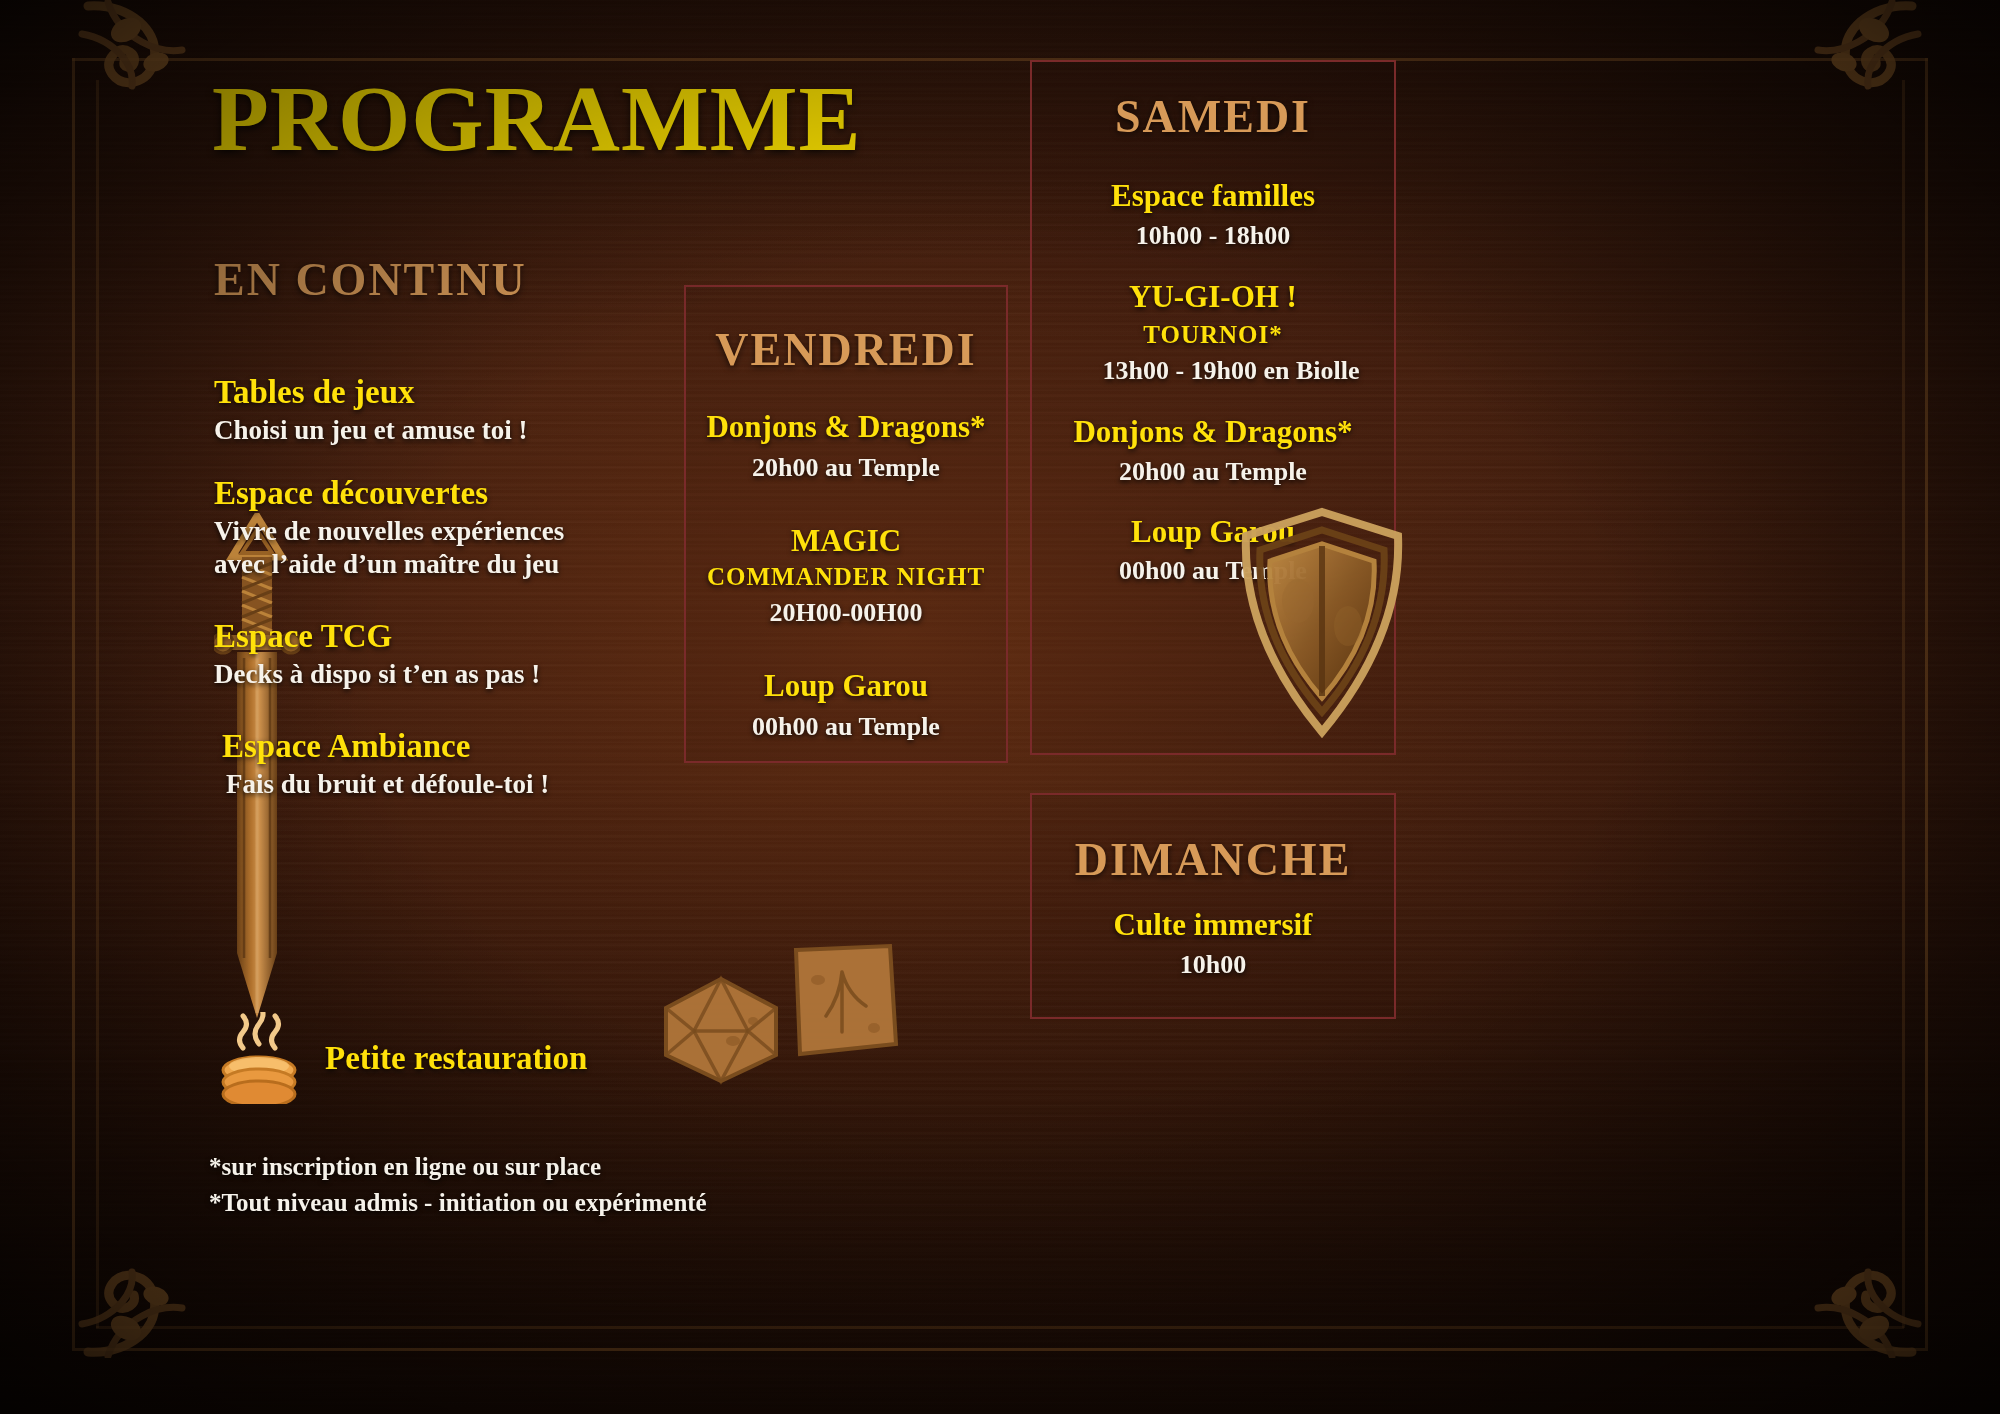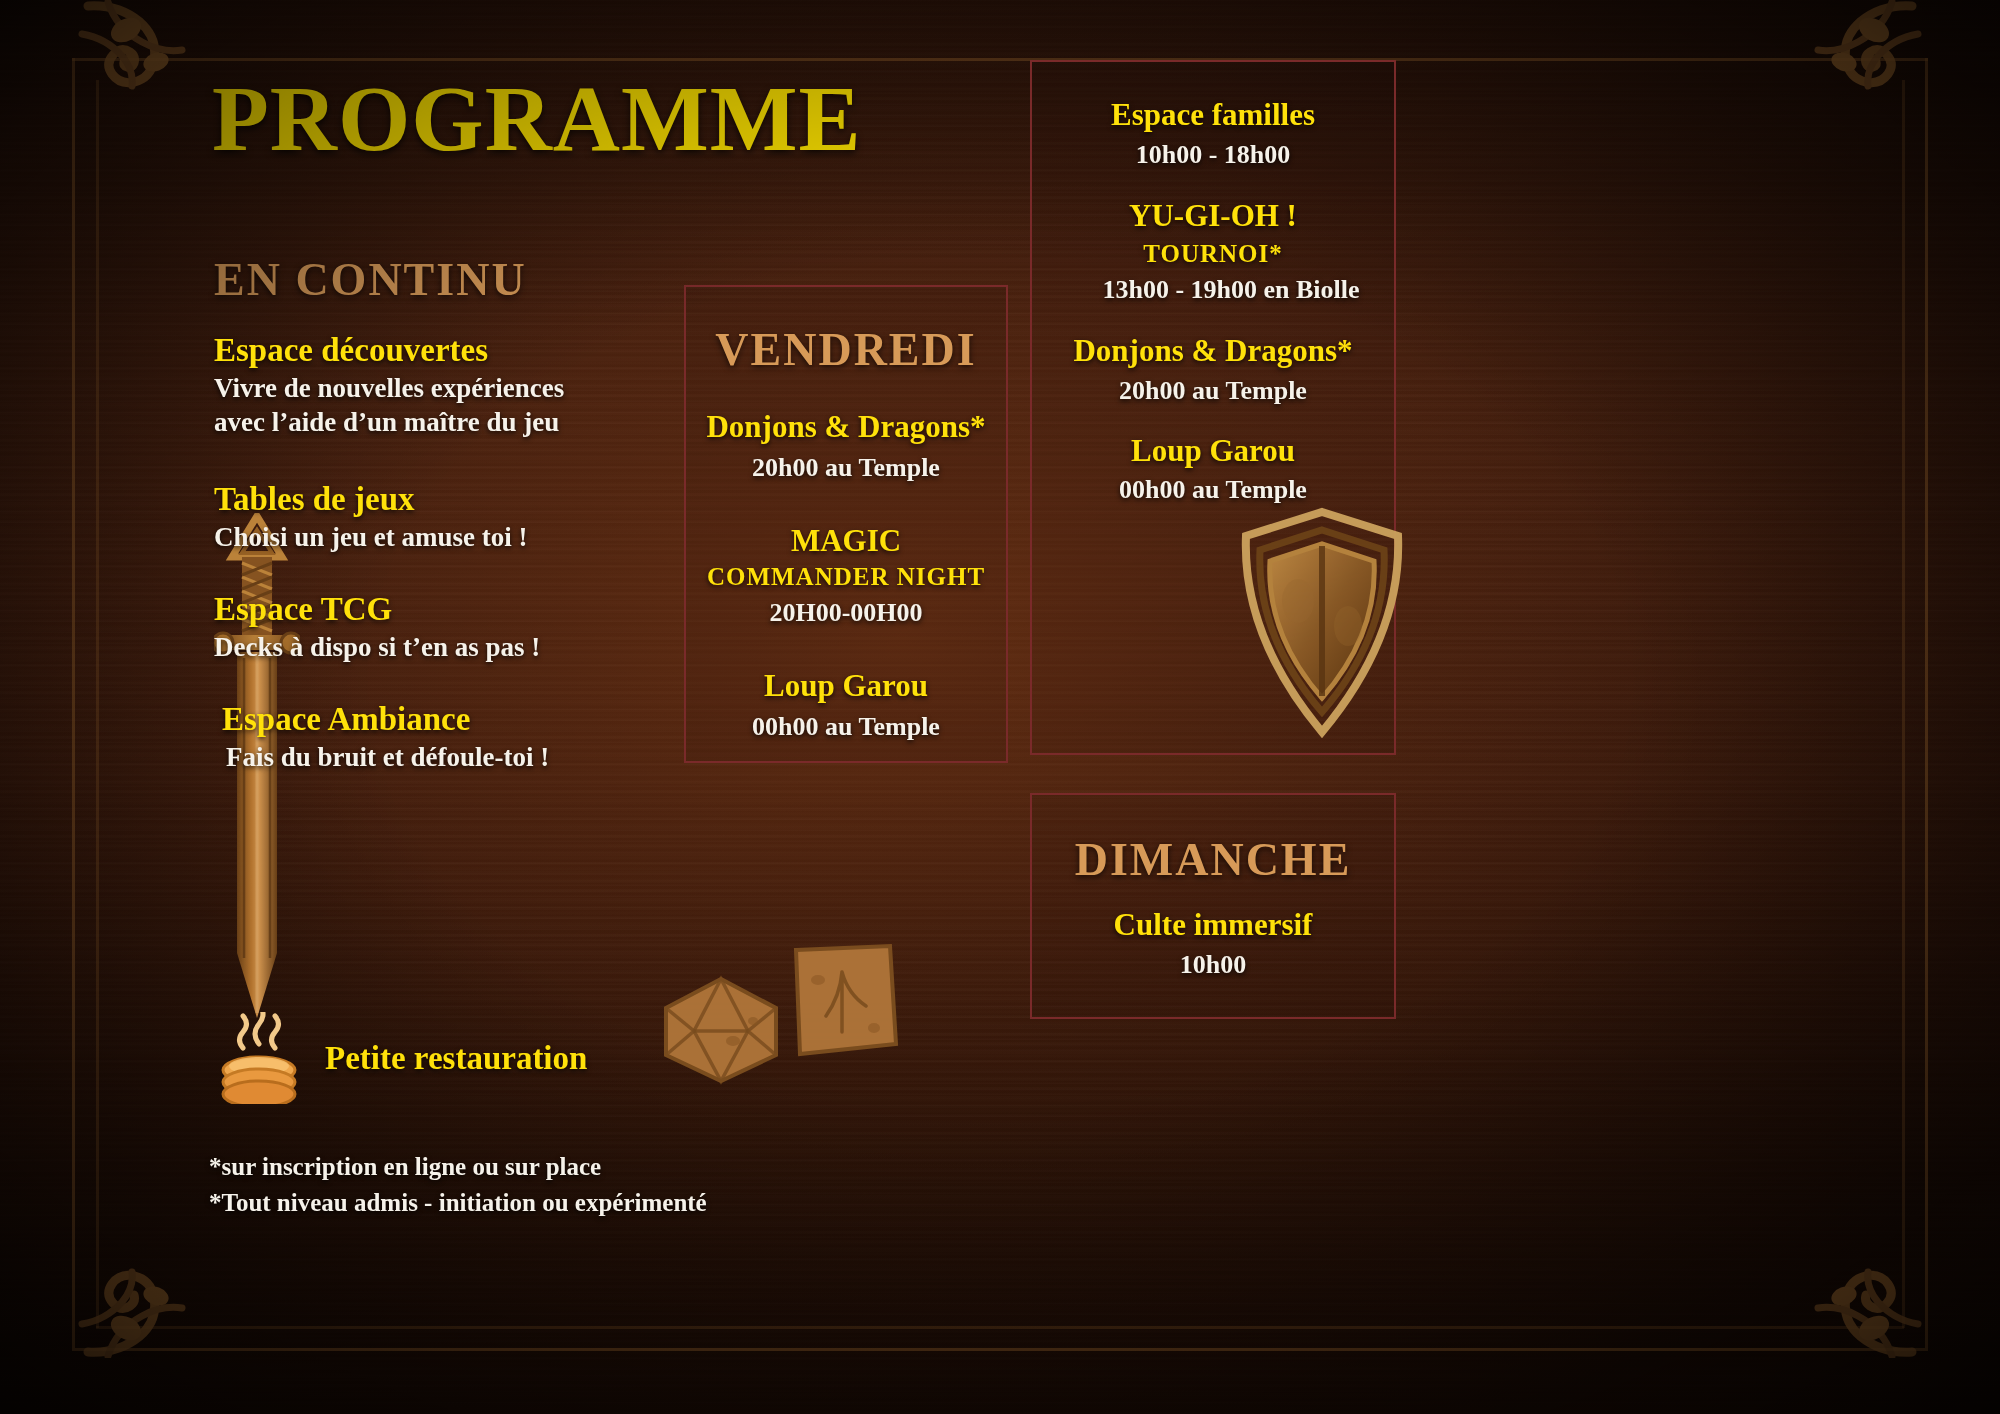--- a/index.html
+++ b/index.html
@@ -245,28 +245,28 @@
       <ellipse cx="62" cy="95" rx="16" ry="22" fill="#9a6a30" opacity=".35"></ellipse>
       <ellipse cx="112" cy="120" rx="14" ry="20" fill="#9a6a30" opacity=".3"></ellipse>
     </svg>
   </div>
 
   <div class="title">PROGRAMME</div>
 
   <div class="section-h" id="continu-head">EN CONTINU</div>
 
   <div id="continu-list">
+    <div class="blk" style="margin-top:42px;">
+      <div class="item-title">Tables de jeux</div>
+      <div class="item-sub">Choisi un jeu et amuse toi !</div>
+    </div>
     <div class="blk">
       <div class="item-title">Espace découvertes</div>
       <div class="item-sub">Vivre de nouvelles expériences</div>
       <div class="item-sub">avec l’aide d’un maître du jeu</div>
-    </div>
-    <div class="blk" style="margin-top:42px;">
-      <div class="item-title">Tables de jeux</div>
-      <div class="item-sub">Choisi un jeu et amuse toi !</div>
     </div>
     <div class="blk" style="margin-top:36px;">
       <div class="item-title">Espace TCG</div>
       <div class="item-sub">Decks à dispo si t’en as pas !</div>
     </div>
     <div class="blk" style="margin-top:36px; margin-left:8px;">
       <div class="item-title">Espace Ambiance</div>
       <div class="item-sub" style="margin-left:4px;">Fais du bruit et défoule-toi !</div>
     </div>
   </div>
@@ -307,20 +307,21 @@
       <div class="item-sub" style="margin-top:6px;">20H00-00H00</div>
     </div>
 
     <div class="ev e3">
       <div class="item-title">Loup Garou</div>
       <div class="item-sub" style="margin-top:7px;">00h00 au Temple</div>
     </div>
   </div>
 
   <div class="panel" id="panel-samedi">
+    <div class="day">SAMEDI</div>
 
     <div class="ev" style="margin-top:36px;">
       <div class="item-title">Espace familles</div>
       <div class="item-sub" style="margin-top:6px;">10h00 - 18h00</div>
     </div>
 
 
     <div class="ev" style="margin-top:28px;">
       <div class="item-title">YU-GI-OH !</div>
       <div class="item-title small-caps" style="margin-top:6px;">TOURNOI*</div>

